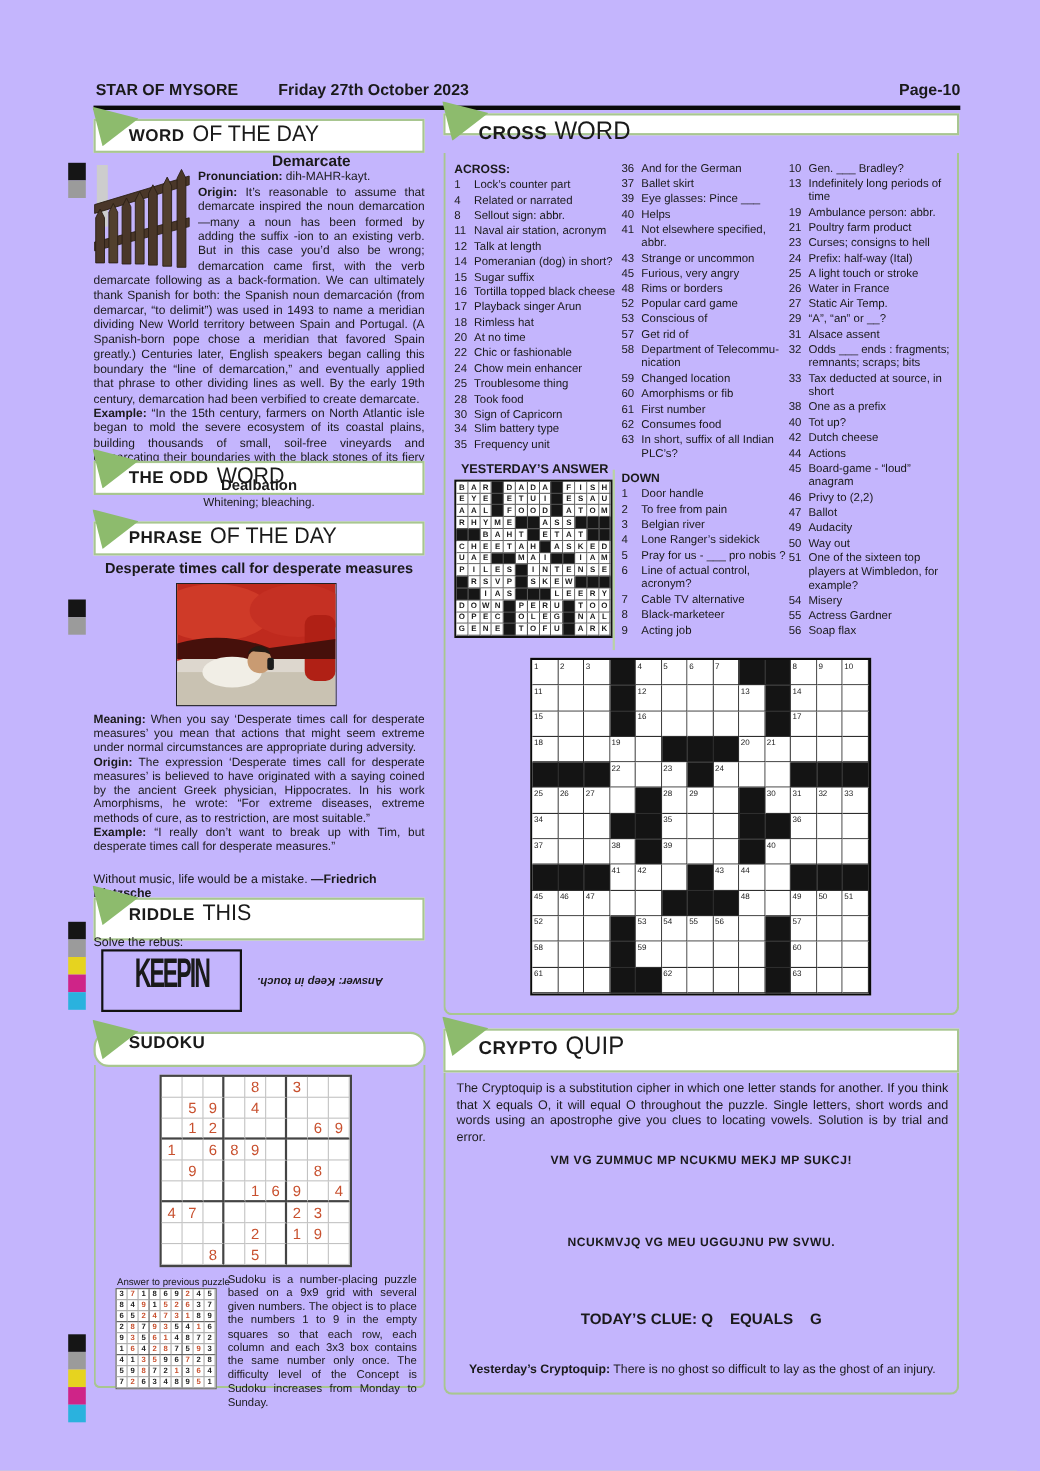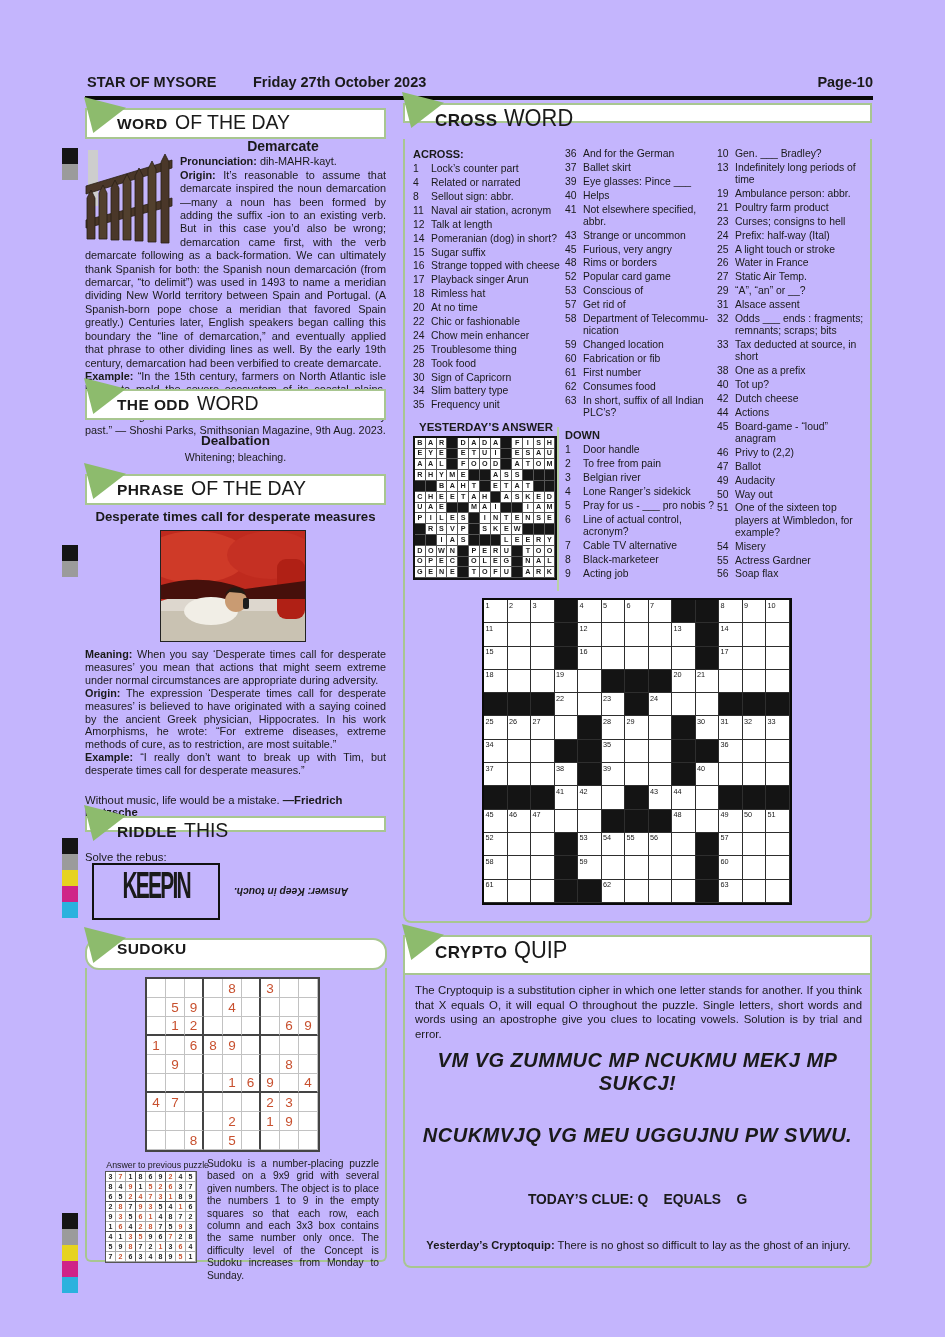--- a/index.html
+++ b/index.html
@@ -95,21 +95,21 @@
             border:2.5px solid #0a0a0a;background:#fff;}
   .xcell{border-right:1px solid #2e2e2e;border-bottom:1px solid #2e2e2e;box-sizing:border-box;
             position:relative;background:#fff;}
   .xcell.blk{background:#141414;}
   .xcell .num{position:absolute;left:1.5px;top:.5px;font-size:7.3px;}
 
   
   .cq-content{position:absolute;left:403px;top:975px;width:469px;height:293px;
             border:2.5px solid #a8c690;border-top:none;box-sizing:border-box;border-radius:0 0 8px 8px;}
   .cq-intro{position:absolute;left:10px;top:8px;width:447px;font-size:11.4px;line-height:14.6px;text-align:justify;}
-  .cq-cipher{position:absolute;left:0;width:100%;text-align:center;font-weight:800;font-size:20px;letter-spacing:.5px;font-style:italic;}
+  .cq-cipher{position:absolute;left:0;width:100%;text-align:center;font-weight:800;font-size:11px;letter-spacing:.5px;}
   .cq-line1{top:74px;} .cq-line2{top:149px;}
   .cq-clue{position:absolute;left:0;top:217px;width:100%;text-align:center;font-weight:800;
             font-size:13.8px;white-space:pre;}
   .cq-yest{position:absolute;left:10px;top:264px;width:447px;font-size:11.2px;text-align:center;}
 
   
   .pm-col{position:absolute;left:62px;width:16px;}
   .pm-sq{width:16px;height:16px;}
   .graybar{position:absolute;left:88px;top:150px;width:10px;height:56px;background:#cdcdcd;}
 </style>
@@ -168,21 +168,21 @@
         <polygon points="63,27 67,19 71,27 71,100 63,100" fill="#52402e"></polygon>
         <polygon points="76,20 80,12 84,20 84,101 76,101"></polygon>
       </g>
     </svg>
     <div class="wod-title">Demarcate</div>
     <p><span class="lbl">Pronunciation:</span> <span>dih-MAHR-kayt.</span></p>
     <p><span class="lbl">Origin:</span> <span>It’s reasonable to assume that demarcate inspired the noun demarcation—many a noun has been formed by adding the suffix -ion to an existing verb. But in this case you’d also be wrong; demarcation came first, with the verb demarcate following as a back-formation. We can ultimately thank Spanish for both: the Spanish noun demarcación (from demarcar, “to delimit”) was used in 1493 to name a meridian dividing New World territory between Spain and Portugal. (A Spanish-born pope chose a meridian that favored Spain greatly.) Centuries later, English speakers began calling this boundary the “line of demarcation,” and eventually applied that phrase to other dividing lines as well. By the early 19th century, demarcation had been verbified to create demarcate.</span></p>
     <p><span class="lbl">Example:</span> <span>“In the 15th century, farmers on North Atlantic isle began to mold the severe ecosystem of its coastal plains, building thousands of small, soil-free vineyards and demarcating their boundaries with the black stones of its fiery past.” — Shoshi Parks, Smithsonian Magazine, 9th Aug. 2023.</span></p>
   </div>
 
-  <div class="sec-head h-small" style="left:85px;top:389px;width:301px;height:31px;">
+  <div class="sec-head h-small" style="left:85px;top:419px;width:301px;height:31px;">
     <span class="flag"></span>
     <span class="hb">THE ODD</span>
     <span class="hl">WORD</span>
   </div>
   <div class="odd-word">Dealbation</div>
   <div class="odd-def">Whitening; bleaching.</div>
 
   <div class="sec-head h-small" style="left:85px;top:474px;width:301px;height:31px;">
     <span class="flag"></span>
     <span class="hb">PHRASE</span>
@@ -206,21 +206,21 @@
     <p><span class="lbl">Meaning:</span> <span>When you say ‘Desperate times call for desperate measures’ you mean that actions that might seem extreme under normal circumstances are appropriate during adversity.</span></p>
     <p><span class="lbl">Origin:</span> <span>The expression ‘Desperate times call for desperate measures’ is believed to have originated with a saying coined by the ancient Greek physician, Hippocrates. In his work Amorphisms, he wrote: “For extreme diseases, extreme methods of cure, as to restriction, are most suitable.”</span></p>
     <p><span class="lbl">Example:</span> <span>“I really don’t want to break up with Tim, but desperate times call for desperate measures.”</span></p>
   </div>
 
   <div class="quote-line">
     <span>Without music, life would be a mistake.</span>
     <span class="lbl">—Friedrich Nietzsche</span>
   </div>
 
-  <div class="sec-head h-small" style="left:85px;top:816px;width:301px;height:16px;">
+  <div class="sec-head h-small" style="left:85px;top:816px;width:301px;height:39px;">
     <span class="flag"></span>
     <span class="hb">RIDDLE</span>
     <span class="hl">THIS</span>
   </div>
   <div class="riddle-solve">Solve the rebus:</div>
   <div class="rebus-box">
     <span class="rebus-text">KEEPIN</span>
   </div>
   <div class="riddle-answer">Answer: Keep in touch.</div>
 
@@ -432,21 +432,21 @@
           <div class="clue">
             <span class="cn">14</span>
             <span class="ct">Pomeranian (dog) in short?</span>
           </div>
           <div class="clue">
             <span class="cn">15</span>
             <span class="ct">Sugar suffix</span>
           </div>
           <div class="clue">
             <span class="cn">16</span>
-            <span class="ct">Strange topped with cheese</span>
+            <span class="ct">Tortilla topped black cheese</span>
           </div>
           <div class="clue">
             <span class="cn">17</span>
             <span class="ct">Playback singer Arun</span>
           </div>
           <div class="clue">
             <span class="cn">18</span>
             <span class="ct">Rimless hat</span>
           </div>
           <div class="clue">
@@ -704,21 +704,21 @@
           <div class="clue">
             <span class="cn">58</span>
             <span class="ct">Department of Telecommu-nication</span>
           </div>
           <div class="clue">
             <span class="cn">59</span>
             <span class="ct">Changed location</span>
           </div>
           <div class="clue">
             <span class="cn">60</span>
-            <span class="ct">Fabrication or fib</span>
+            <span class="ct">Amorphisms or fib</span>
           </div>
           <div class="clue">
             <span class="cn">61</span>
             <span class="ct">First number</span>
           </div>
           <div class="clue">
             <span class="cn">62</span>
             <span class="ct">Consumes food</span>
           </div>
           <div class="clue">

